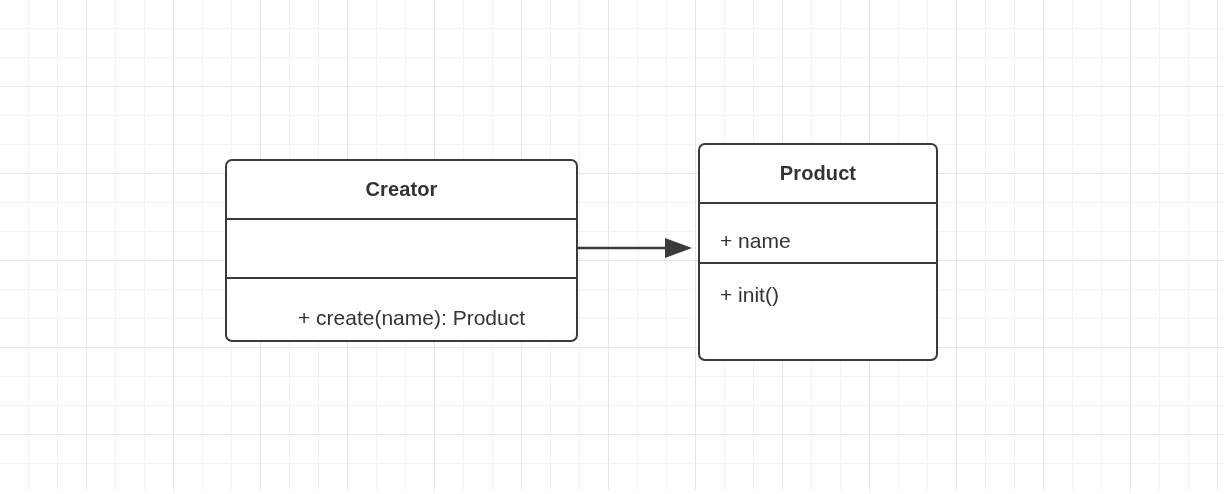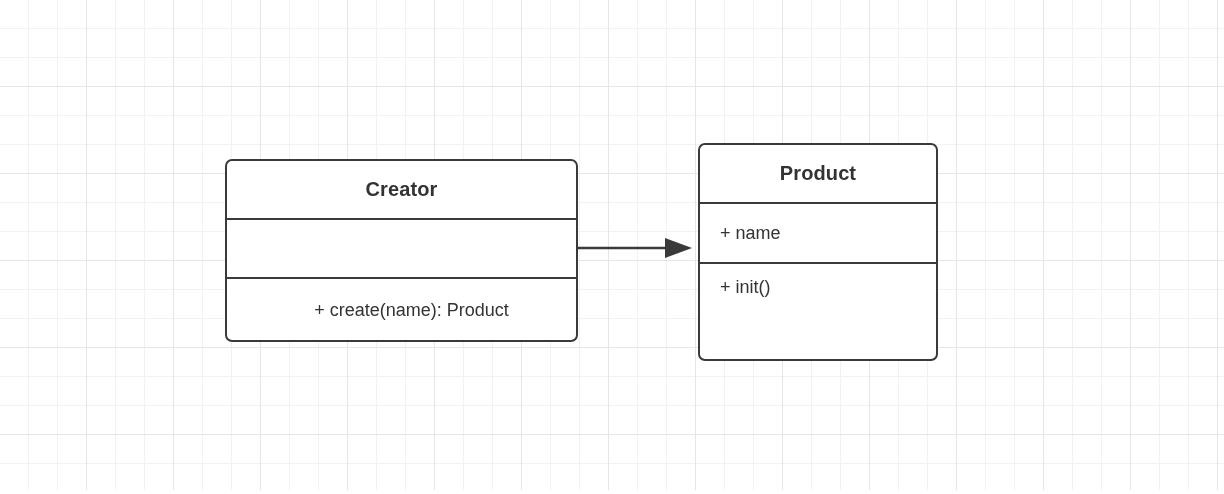--- a/index.html
+++ b/index.html
@@ -55,26 +55,26 @@
     letter-spacing: 0.1px;
   }
   .compartment-members {
     align-items: center;
     padding-left: 20px;
     font-size: 19px;
     font-weight: normal;
   }
   .compartment-members.stacked {
     display: block;
-    padding-top: 8px;
   }
   .member-line {
-    font-size: 18px;
+    font-size: 21px;
     line-height: 31px;
     white-space: nowrap;
+    margin-top: 15px;
   }
 
   
   #creator-class {
     left: 225px;
     top: 159px;
     width: 353px;
     height: 183px;
   }
   #creator-title { height: 57px; }

